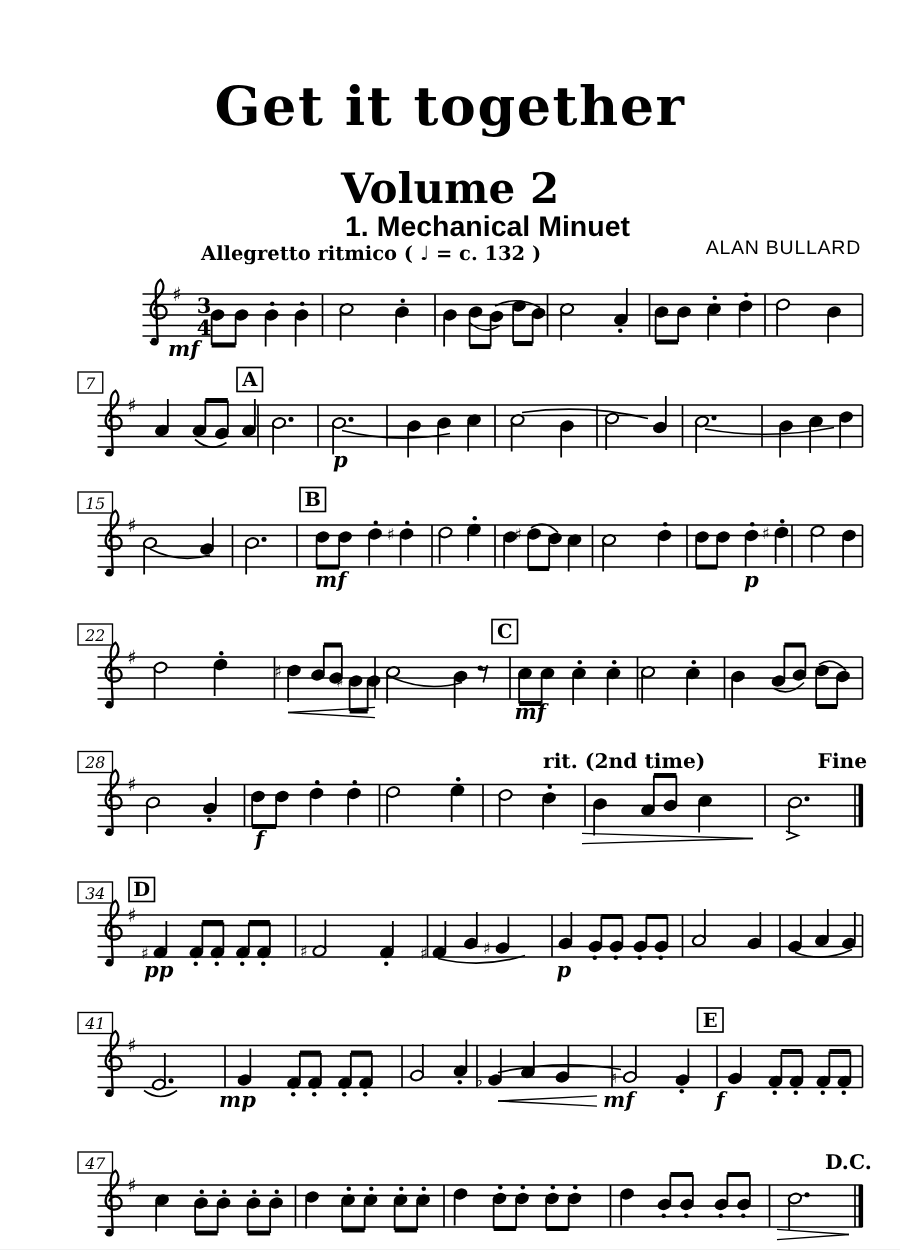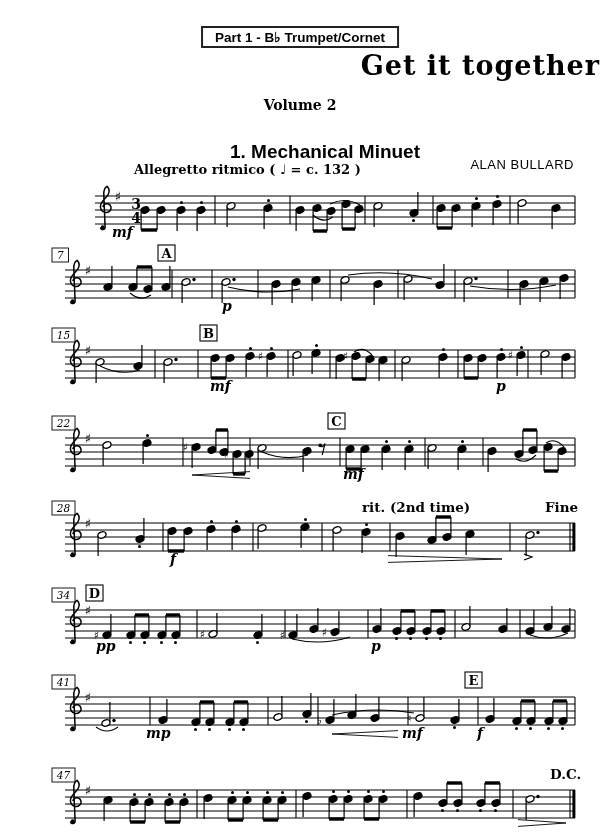--- a/index.html
+++ b/index.html
@@ -1,41 +1,38 @@
 <!DOCTYPE html>
 <html><head>
 <meta charset="utf-8">
 <style>
   html,body{margin:0;padding:0;background:#e8e8e8;}
   .page{width:600px;height:833px;position:relative;background:#ffffff;overflow:hidden;
         font-family:"Liberation Sans",sans-serif;color:#000;}
   .part-box{position:absolute;top:26px;left:50%;transform:translateX(-50%);
             border:2px solid #222;padding:1px 12px;font-size:13.5px;font-weight:bold;
             white-space:nowrap;background:#fff;}
-  .book-title{position:absolute;top:50px;left:0;right:0;text-align:right;
-              font-family:"DejaVu Serif",serif;font-weight:bold;font-size:27px;
+  .book-title{position:absolute;top:50px;left:0;right:0;text-align:center;
+              font-family:"DejaVu Serif",serif;font-weight:bold;font-size:36px;
               letter-spacing:1px;margin:0;}
   .volume{position:absolute;top:97px;left:0;right:0;text-align:center;
-          font-family:"DejaVu Serif",serif;font-weight:bold;font-size:14px;margin:0;}
+          font-family:"DejaVu Serif",serif;font-weight:bold;font-size:28px;margin:12px;}
   .movement{position:absolute;top:141px;left:50px;right:0;text-align:center;
             font-size:19px;font-weight:bold;margin:0;}
   .composer{position:absolute;top:157px;right:26px;font-size:13px;letter-spacing:0.5px;text-align:center;}
   .tempo{position:absolute;top:162px;left:134px;font-family:"DejaVu Serif",serif;
          font-weight:bold;font-size:13px;}
   #score{position:absolute;left:0;top:0;width:600px;height:833px;}
   #score svg{position:absolute;left:0;}
   svg text{user-select:none;}
 </style>
 </head>
 <body>
 
 <div class="page">
-  <div class="part-box">
-    <span>Part 1 - B♭ Trumpet/Cornet</span>
-  </div>
   <h1 class="book-title">Get it together</h1>
   <div class="volume">Volume 2</div>
   <div class="movement">1. Mechanical Minuet</div>
   <div class="composer">ALAN BULLARD</div>
   <div class="tempo">Allegretto ritmico ( ♩ = c. 132 )</div>
   <div id="score">
       <svg width="600" height="105" style="top: 151px;">
         <line x1="95" y1="45" x2="575" y2="45" stroke="#000000" stroke-width="1"></line>
         <line x1="95" y1="52" x2="575" y2="52" stroke="#000000" stroke-width="1"></line>
         <line x1="95" y1="59" x2="575" y2="59" stroke="#000000" stroke-width="1"></line>

